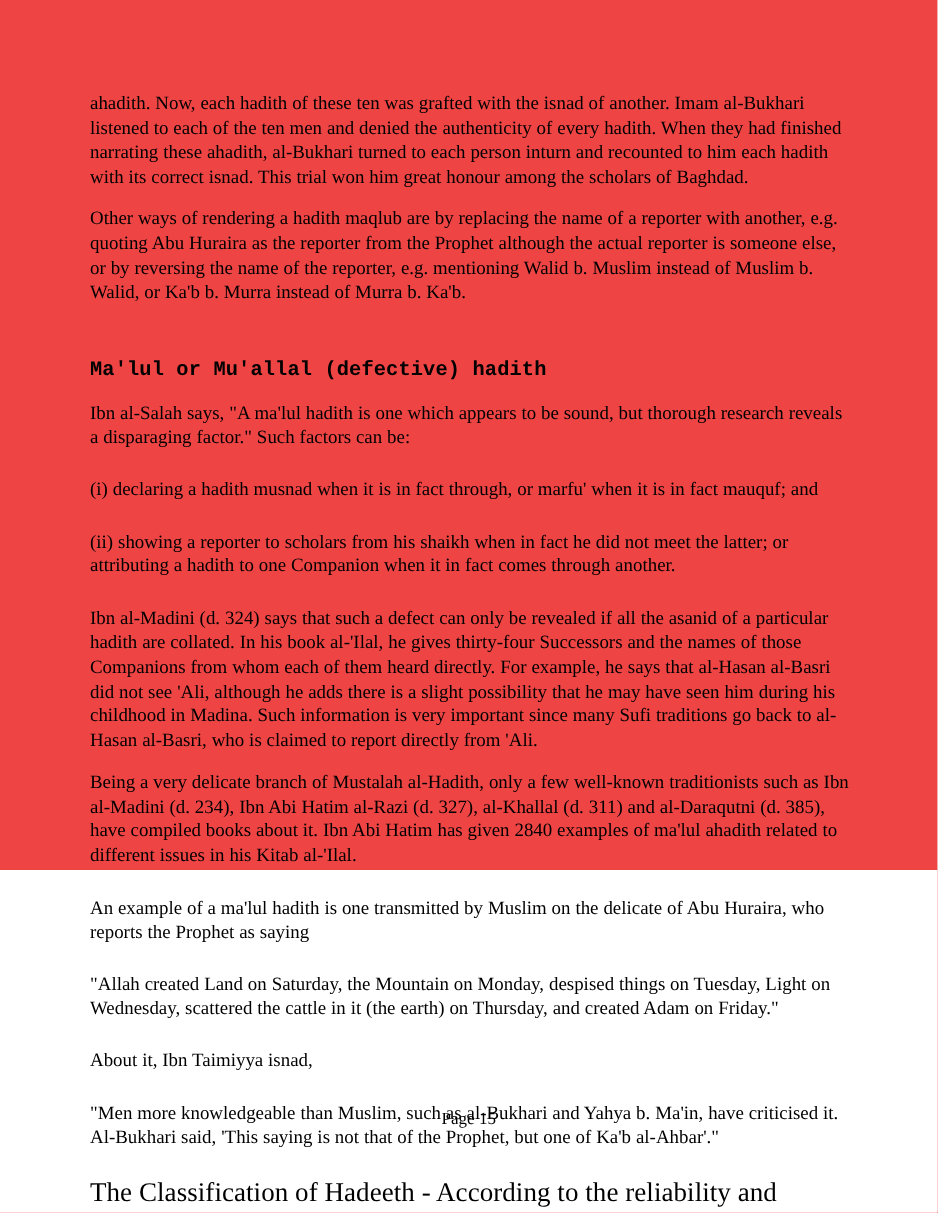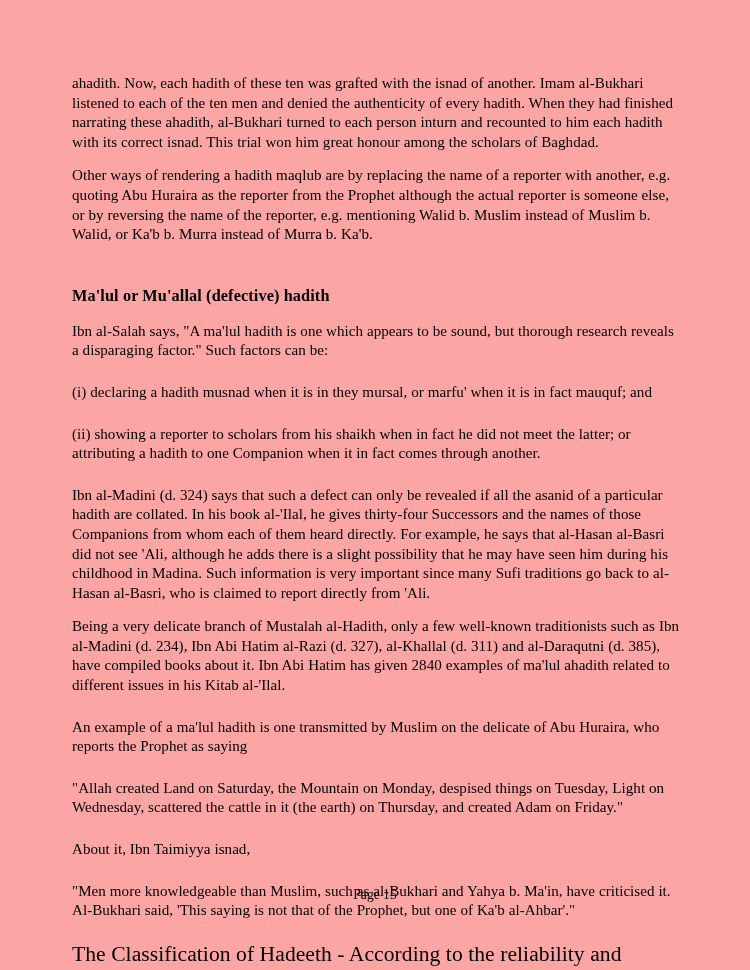--- a/index.html
+++ b/index.html
@@ -10,22 +10,22 @@
   body {
     width: 750px;
     height: 970px;
     font-family: "Liberation Serif", "DejaVu Serif", serif;
     color: #000000;
     -webkit-font-smoothing: antialiased;
   }
   .page {
     position: relative;
     width: 750px;
-    height: 970px;
-    background: #fca5a5;
+    height: 696px;
+    background: #ef4444;
     box-sizing: border-box;
   }
   .content {
     position: absolute;
     left: 72px;
     top: 74px;
     width: 608px;
   }
   p.para {
     margin: 0 0 14px 0;
@@ -40,20 +40,21 @@
   }
   .spacer-before-heading {
     height: 26px;
   }
   h2.section-heading {
     margin: 0 0 16px 0;
     font-size: 16.3px;
     line-height: 21px;
     font-weight: bold;
     letter-spacing: 0.1px;
+    font-family: Liberation Mono, monospace;
   }
   h1.big-heading {
     margin: 20px 0 0 0;
     font-size: 21.6px;
     line-height: 27px;
     font-weight: normal;
     letter-spacing: 0.05px;
     white-space: nowrap;
   }
   .footer {
@@ -78,21 +79,21 @@
     <p class="para">Other ways of rendering a hadith maqlub are by replacing the name of a reporter with another, e.g. quoting Abu Huraira as the reporter from the Prophet although the actual reporter is someone else, or by reversing the name of the reporter, e.g. mentioning Walid b. Muslim instead of Muslim b. Walid, or Ka'b b. Murra instead of Murra b. Ka'b.</p>
 
     <div class="spacer-before-heading"></div>
 
     <h2 class="section-heading">Ma'lul or Mu'allal (defective) hadith</h2>
 
     <p class="para">Ibn al-Salah says, "A ma'lul hadith is one which appears to be sound, but thorough research reveals a disparaging factor." Such factors can be:</p>
 
     <div class="gap-sm"></div>
 
-    <p class="para">(i) declaring a hadith musnad when it is in they mursal, or marfu' when it is in fact mauquf; and</p>
+    <p class="para">(i) declaring a hadith musnad when it is in fact through, or marfu' when it is in fact mauquf; and</p>
 
     <div class="gap-sm"></div>
 
     <p class="para">(ii) showing a reporter to scholars from his shaikh when in fact he did not meet the latter; or attributing a hadith to one Companion when it in fact comes through another.</p>
 
     <div class="gap-sm"></div>
 
     <p class="para">Ibn al-Madini (d. 324) says that such a defect can only be revealed if all the asanid of a particular hadith are collated. In his book al-'Ilal, he gives thirty-four Successors and the names of those Companions from whom each of them heard directly. For example, he says that al-Hasan al-Basri did not see 'Ali, although he adds there is a slight possibility that he may have seen him during his childhood in Madina. Such information is very important since many Sufi traditions go back to al-Hasan al-Basri, who is claimed to report directly from 'Ali.</p>
 
     <p class="para">Being a very delicate branch of Mustalah al-Hadith, only a few well-known traditionists such as Ibn al-Madini (d. 234), Ibn Abi Hatim al-Razi (d. 327), al-Khallal (d. 311) and al-Daraqutni (d. 385), have compiled books about it. Ibn Abi Hatim has given 2840 examples of ma'lul ahadith related to different issues in his Kitab al-'Ilal.</p>

